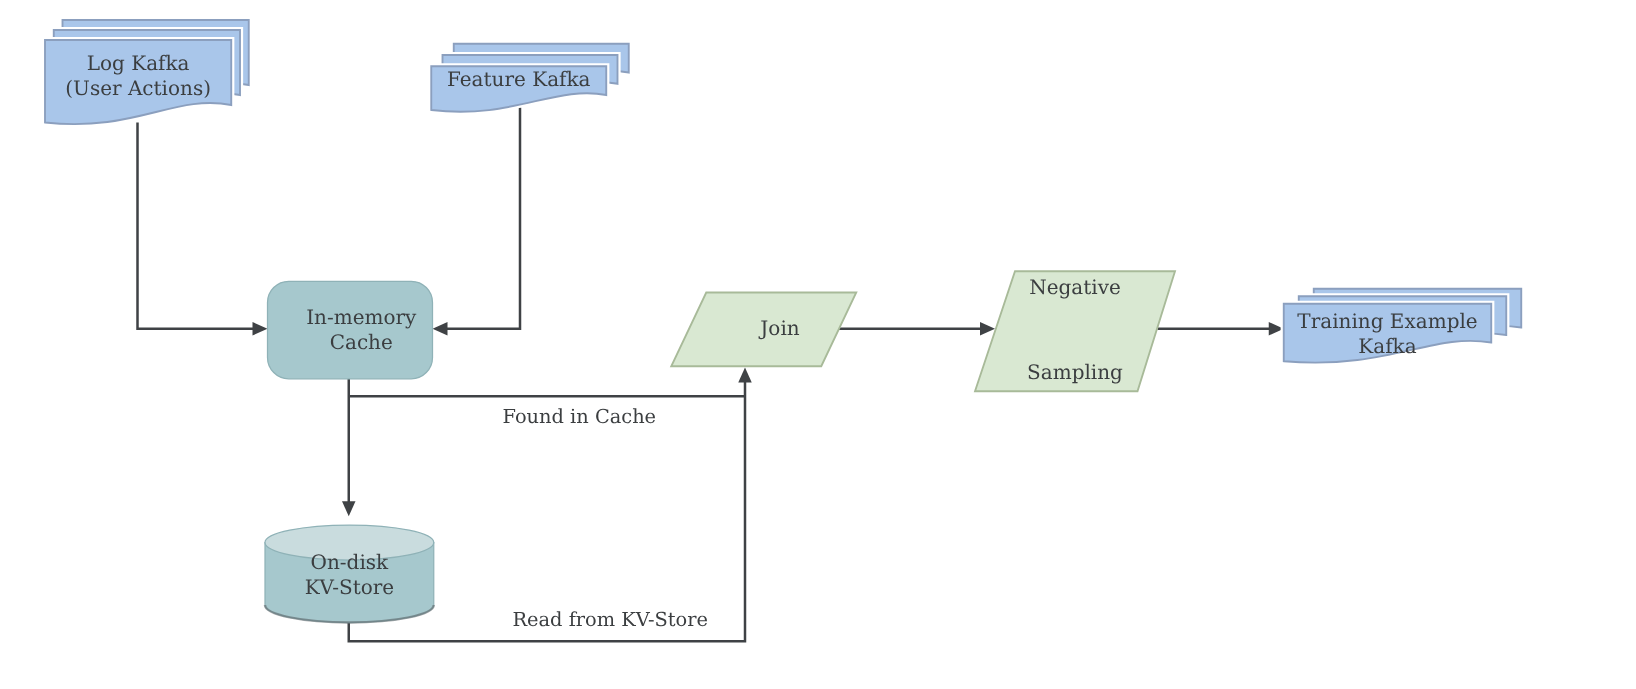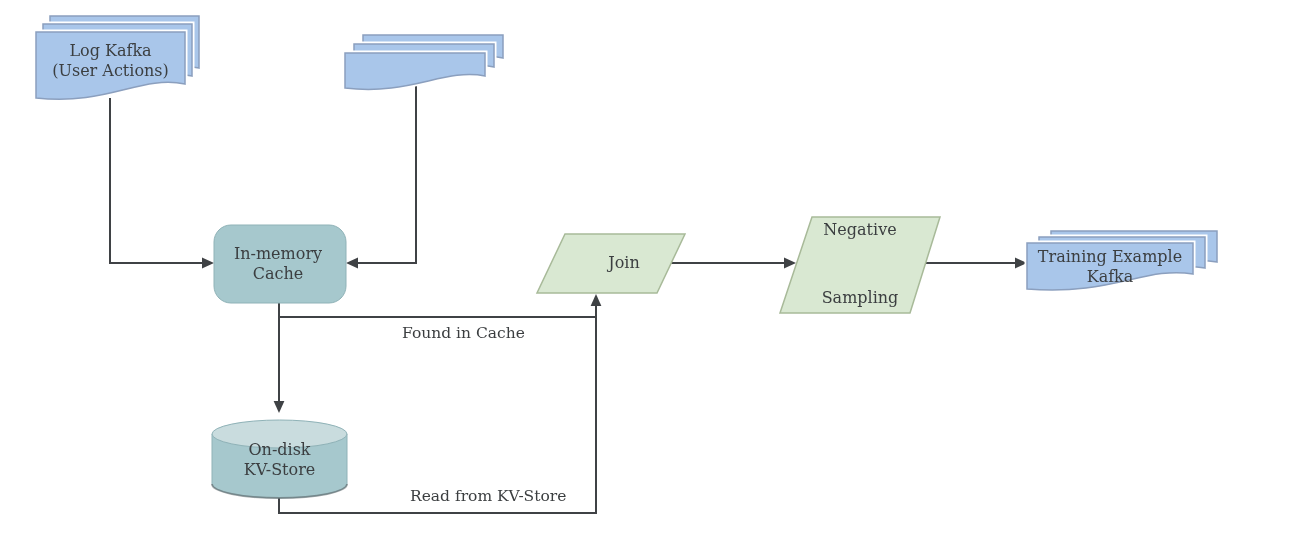--- a/index.html
+++ b/index.html
@@ -100,22 +100,25 @@
     <polygon points="565,234 685,234 657,293 537,293" style="fill:var(--green-fill);stroke:var(--green-border);stroke-width:1.5"></polygon>
 
     <polygon points="812,217 940,217 910,313 780,313" style="fill:var(--green-fill);stroke:var(--green-border);stroke-width:1.5"></polygon>
   </svg>
 
   <div class="node-label" style="left:36px;top:30px;width:149px;height:62px;">
     <span>Log Kafka</span>
     <span>(User Actions)</span>
   </div>
 
+  <div class="node-label" style="left:345px;top:48px;width:140px;height:32px;">
+    <span>Feature Kafka</span>
+  </div>
 
-  <div class="node-label" style="left:212px;top:225px;width:132px;height:78px;">
+  <div class="node-label" style="left:223px;top:225px;width:132px;height:78px;">
     <span>In-memory</span>
     <span>Cache</span>
   </div>
 
   <div class="node-label" style="left:212px;top:428px;width:135px;height:64px;">
     <span>On-disk</span>
     <span>KV-Store</span>
   </div>
 
   <div class="node-label" style="left:562px;top:234px;width:124px;height:59px;">

